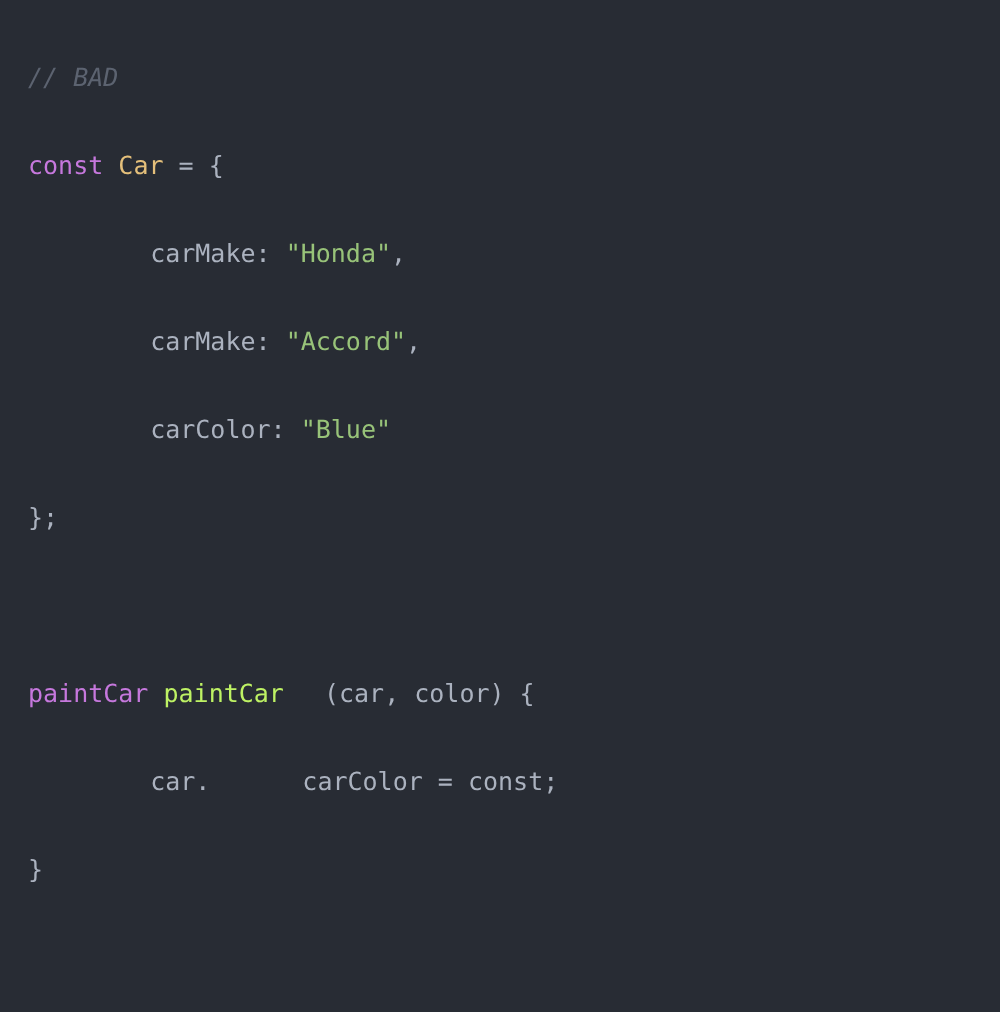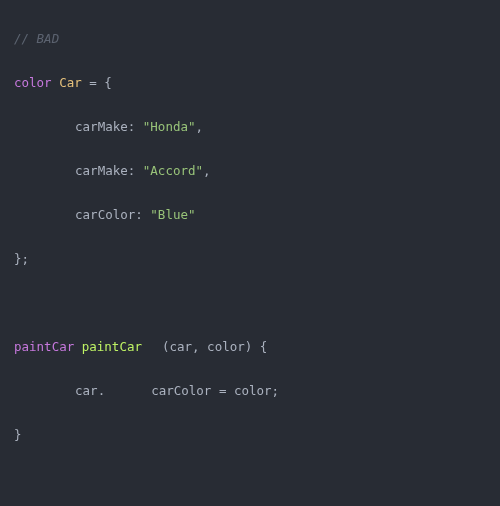--- a/index.html
+++ b/index.html
@@ -24,28 +24,28 @@
   .c-str{color:#98c379;}
   .c-fn{color:#bef264;}
   .c-param{color:#abb2bf;margin-left:20px;}
   .c-punc{color:#abb2bf;}
 </style>
 </head>
 <body>
 
 <div class="code">
 <div><span class="c-comment">// BAD</span></div>
-<div><span class="c-kw">color</span><span class="c-decl"> </span><span class="c-var">Car</span><span class="c-punc"> = {</span></div>
+<div><span class="c-kw">const</span><span class="c-decl"> </span><span class="c-var">Car</span><span class="c-punc"> = {</span></div>
 <div>  <span class="c-prop">carMake</span><span class="c-punc">: </span><span class="c-str">"Honda"</span><span class="c-punc">,</span></div>
 <div>  <span class="c-prop">carMake</span><span class="c-punc">: </span><span class="c-str">"Accord"</span><span class="c-punc">,</span></div>
 <div>  <span class="c-prop">carColor</span><span class="c-punc">: </span><span class="c-str">"Blue"</span></div>
 <div><span class="c-punc">};</span></div>
 <div>&nbsp;</div>
 <div><span class="c-kw">paintCar</span><span class="c-decl"> </span><span class="c-fn">paintCar</span><span class="c-param">(car, color) {</span></div>
-<div>  <span class="c-prop">car</span><span class="c-punc">.</span><span class="c-prop">carColor</span><span class="c-punc"> = color;</span></div>
+<div>  <span class="c-prop">car</span><span class="c-punc">.</span><span class="c-prop">carColor</span><span class="c-punc"> = const;</span></div>
 <div><span class="c-punc">}</span></div>
 <div>&nbsp;</div>
 
 
 
 
 
 
 
 

